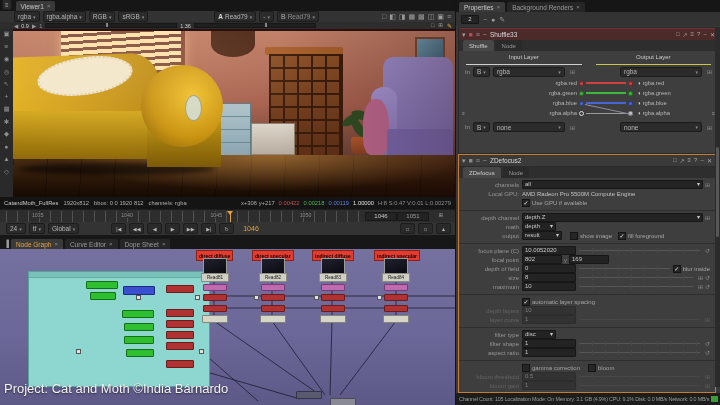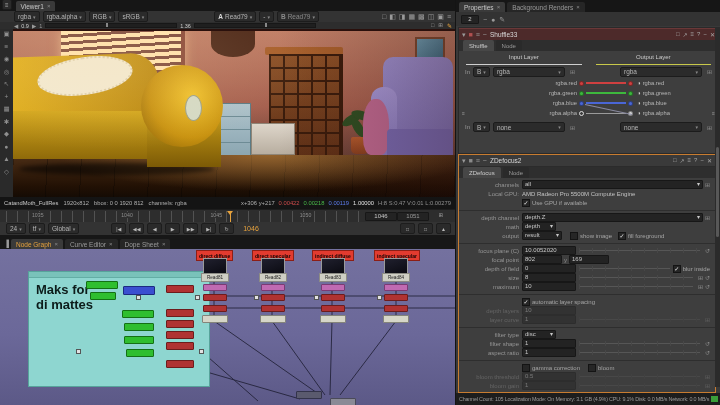--- a/index.html
+++ b/index.html
@@ -356,24 +356,20 @@
       <line x1="152" y1="103" x2="166" y2="96"></line>
       <line x1="77" y1="101" x2="200" y2="101"></line>
       <line x1="200" y1="101" x2="258" y2="152"></line>
       <line x1="179" y1="115" x2="300" y2="150"></line>
     </g>
   </svg>
 
   <div class="backdrop">
     <div class="bdhead"></div>
   </div>
-  <div class="bdtitle" style="left:36px;top:34px;">
-    <div>Maks for</div>
-    <div>di mattes</div>
-  </div>
 
   <div class="gnode" style="left:86px;top:32px;width:30px"></div>
   <div class="gnode" style="left:90px;top:43px;width:24px"></div>
   <div class="gnode" style="left:122px;top:61px;width:30px"></div>
   <div class="gnode" style="left:124px;top:74px;width:28px"></div>
   <div class="gnode" style="left:124px;top:87px;width:28px"></div>
   <div class="gnode" style="left:126px;top:100px;width:26px"></div>
   <div class="bnode" style="left:123px;top:37px;width:30px"></div>
 
   <div class="rnode" style="left:166px;top:36px"></div>
@@ -417,20 +413,21 @@
   <div class="wdot" style="left:76px;top:100px"></div>
   <div class="wdot" style="left:136px;top:46px"></div>
   <div class="wdot" style="left:195px;top:46px"></div>
   <div class="wdot" style="left:254px;top:46px"></div>
   <div class="wdot" style="left:314px;top:46px"></div>
   <div class="wdot" style="left:377px;top:46px"></div>
   <div class="wdot" style="left:199px;top:100px"></div>
   <div class="gynode" style="left:296px;top:142px;background:#5a5a6e;border-color:#33334a"></div>
   <div class="gynode" style="left:330px;top:149px;background:#8a8a96;border-color:#4a4a58"></div>
 
+  <div class="caption">Project: Cat and Moth ©India Bárnardo</div>
 </div>
 
 <div class="abs rpane">
   <div class="ptabs">
     <div class="tab">
       <span>Properties</span>
       <span class="x">×</span>
     </div>
     <div class="tab dim">
       <span>Background Renders</span>

